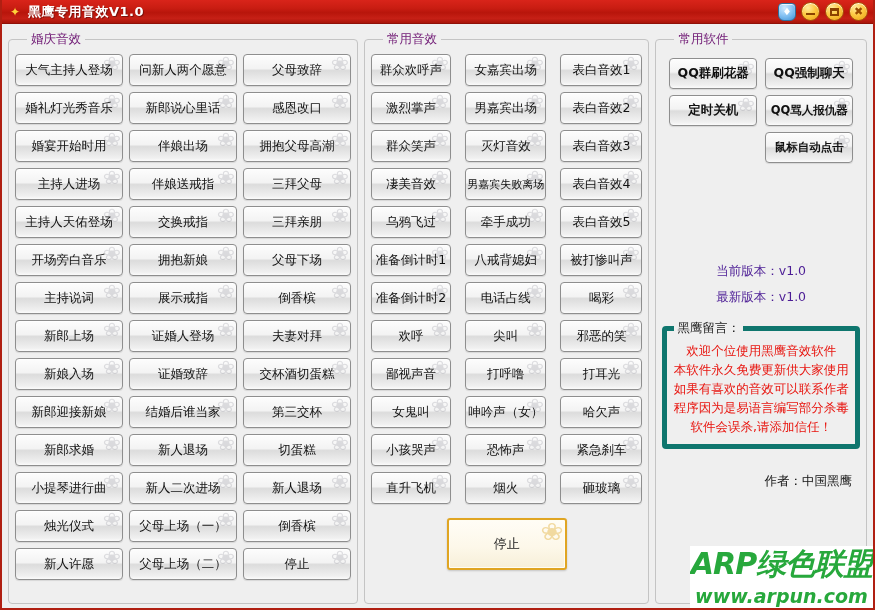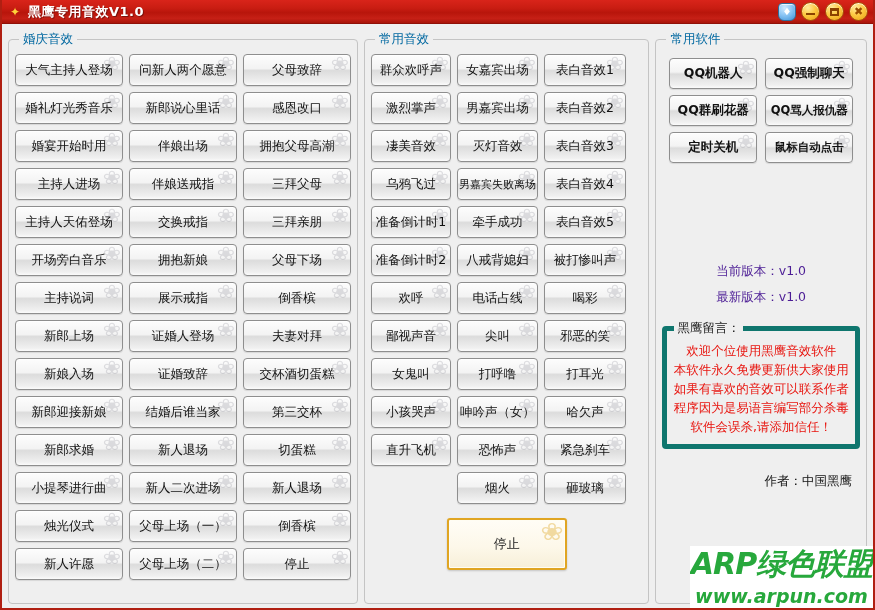--- a/index.html
+++ b/index.html
@@ -80,32 +80,33 @@
   fieldset.panel {
     margin: 0;
     border: 1px solid #c4c4c4;
     border-radius: 4px;
     padding: 4px 6px 6px 6px;
     background: #efefef;
     position: relative;
   }
   fieldset.panel > legend {
     font-size: 12.5px;
-    color: #0369a1;
+    color: #701a75;
     padding: 0 4px;
-    margin-left: 4px;
+    margin-left: 12px;
   }
   .panel-wedding { width: 348px; }
   .panel-common  { width: 290px; }
   .panel-soft    { width: 215px; }
 
   .btn-grid {
     display: flex;
     gap: 6px;
     padding-top: 2px;
+    justify-content: space-between;
   }
   .btn-col { display: flex; flex-direction: column; gap: 6px; }
 
   
   .sbtn {
     position: relative;
     height: 32px;
     border: 1px solid #8e8e8e;
     border-radius: 4px;
     background:
@@ -386,20 +387,23 @@
     <legend>常用音效</legend>
     <div class="btn-grid">
       <div class="btn-col c-col1">
         <div class="sbtn">
             <span>群众欢呼声</span>
           </div>
         <div class="sbtn">
             <span>激烈掌声</span>
           </div>
         <div class="sbtn">
+            <span>群众笑声</span>
+          </div>
+        <div class="sbtn">
             <span>凄美音效</span>
           </div>
         <div class="sbtn">
             <span>乌鸦飞过</span>
           </div>
         <div class="sbtn">
             <span>准备倒计时1</span>
           </div>
         <div class="sbtn">
             <span>准备倒计时2</span>
@@ -501,23 +505,20 @@
       <div class="stop-btn">
           <span>停止</span>
         </div>
     </div>
   </fieldset>
 
   <fieldset class="panel panel-soft">
     <legend>常用软件</legend>
     <div class="btn-grid" style="gap:8px; justify-content:center; padding-top:6px;">
       <div class="btn-col s-col">
-        <div class="sbtn">
-            <span>QQ机器人</span>
-          </div>
         <div class="sbtn">
             <span>QQ群刷花器</span>
           </div>
         <div class="sbtn">
             <span>定时关机</span>
           </div>
       </div>
       <div class="btn-col s-col">
         <div class="sbtn">
             <span>QQ强制聊天</span>

